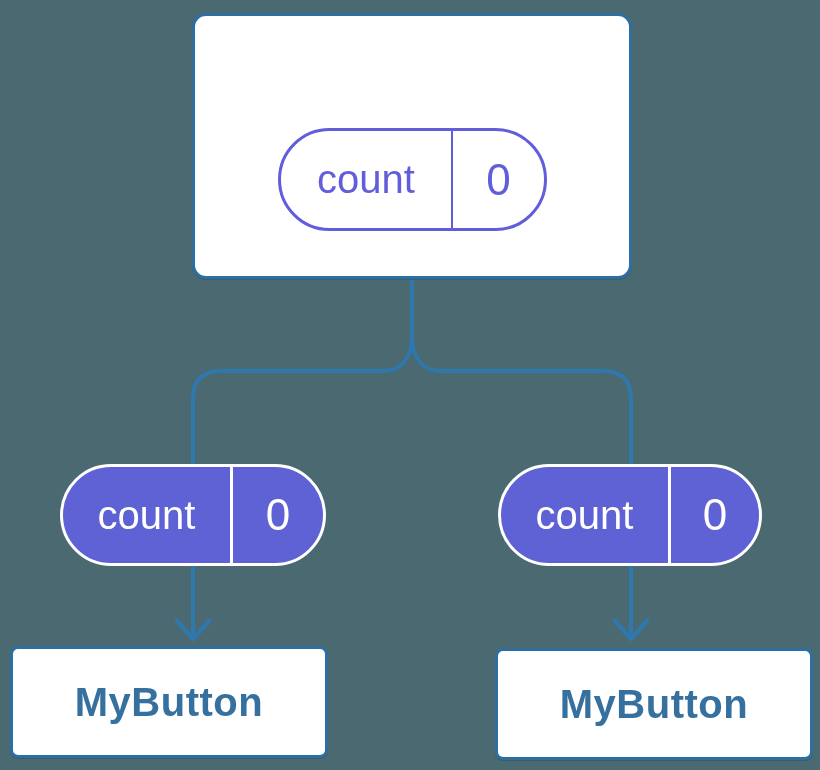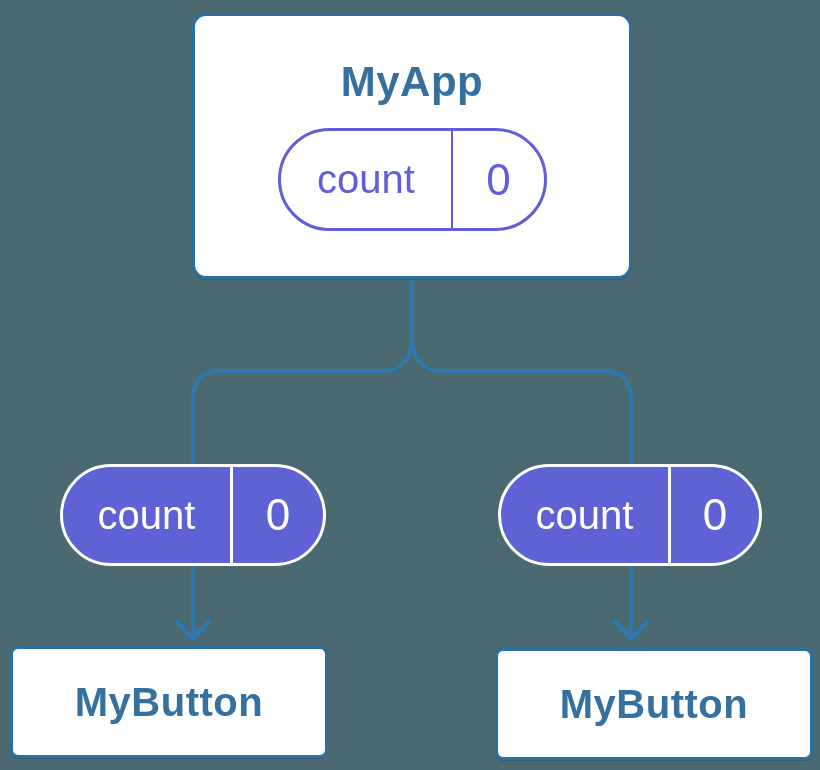--- a/index.html
+++ b/index.html
@@ -122,21 +122,20 @@
 
   <svg class="connectors" viewBox="0 0 820 770" xmlns="http://www.w3.org/2000/svg">
     <path class="line" d="M412 280 L412 341"></path>
     <path class="line" d="M412 337 C412 356 402 371 384 371 L221 371 Q193 371 193 399 L193 637"></path>
     <path class="line" d="M412 337 C412 356 422 371 440 371 L603 371 Q631 371 631 399 L631 637"></path>
     <path class="arrowhead" d="M177 621 L193 639 L209 621"></path>
     <path class="arrowhead" d="M615 621 L631 639 L647 621"></path>
   </svg>
 
   <div class="card root-card">
-    <div class="root-title">MyApp</div>
     <div class="pill pill-outline">
       <div class="seg seg-name">count</div>
       <div class="seg seg-value">0</div>
     </div>
   </div>
 
   <div class="pill pill-filled pill-child-left">
     <div class="seg seg-name">count</div>
     <div class="seg seg-value">0</div>
   </div>

